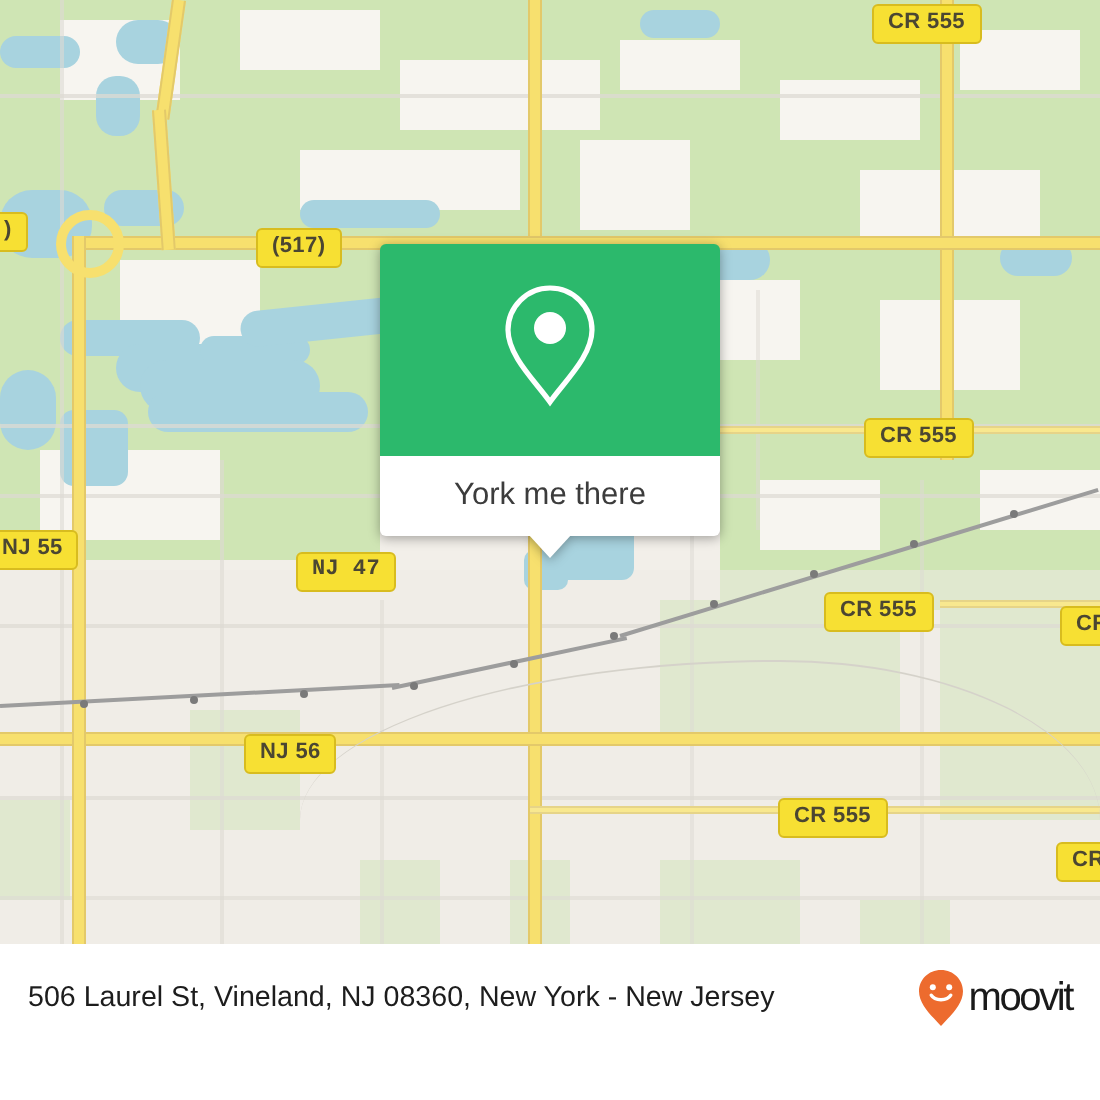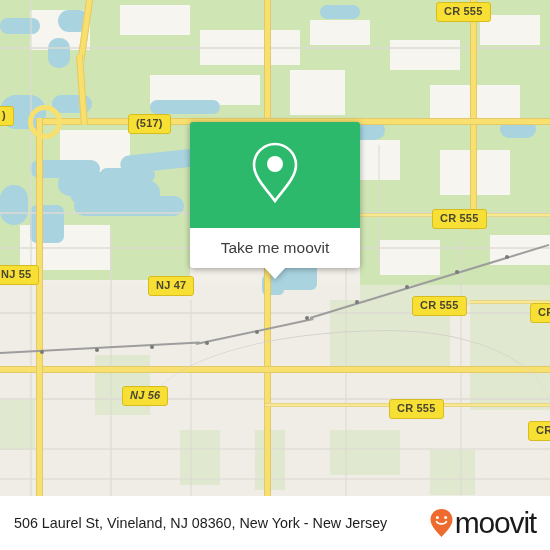--- a/index.html
+++ b/index.html
@@ -122,38 +122,38 @@
     background: rgba(255,255,255,.78);
     font-size: 12px;
     color: #2b2b2b;
     z-index: 30;
     font-family: "Liberation Sans", sans-serif;
   }
 
   
   #bottombar {
     position: absolute;
-    left: 0; top: 496px;
+    left: 0; top: 472px;
     width: 550px; height: 54px;
     background: #ffffff;
     display: flex; align-items: center;
     padding: 0 14px 0 14px;
     gap: 10px;
   }
   #addr {
     flex: 1 1 auto;
     font-size: 14.3px;
     line-height: 19px;
     color: #1d1d1d;
     font-family: "Liberation Sans", sans-serif;
   }
   #brand { flex: 0 0 auto; display: flex; align-items: center; gap: 1px; }
   #brand-mark { width: 25px; height: 30px; display: block; }
   #brand-text {
-    font-size: 30px;
+    font-size: 20px;
     letter-spacing: -1.2px;
     color: #1a1a1a;
     font-family: "Liberation Sans", sans-serif;
     font-weight: normal;
   }
 </style>
 </head>
 <body>
 
 <div id="app">
@@ -259,39 +259,39 @@
     <div class="rail-dot" style="left:405px;top:285px;"></div>
     <div class="rail-dot" style="left:455px;top:270px;"></div>
     <div class="rail-dot" style="left:505px;top:255px;"></div>
 
     <div style="position:absolute;left:150px;top:330px;width:400px;height:80px;border-top:1.5px solid #d5d2ca;border-radius:60% 40% 0 0 / 100% 100% 0 0;"></div>
 
     <div class="shield" style="left:436px;top:2px;">CR 555</div>
     <div class="shield" style="left:128px;top:114px;">(517)</div>
     <div class="shield" style="left:432px;top:209px;">CR 555</div>
     <div class="shield" style="left:-7px;top:265px;">NJ 55</div>
-    <div class="shield" style="left:148px;top:276px;">NJ 47</div>
+    <div class="shield" style="left:148px;top:276px;font-family:Liberation Mono, monospace;">NJ 47</div>
     <div class="shield" style="left:412px;top:296px;">CR 555</div>
     <div class="shield" style="left:530px;top:303px;">CR</div>
-    <div class="shield" style="left:122px;top:386px;font-style:italic;">NJ 56</div>
+    <div class="shield" style="left:122px;top:367px;">NJ 56</div>
     <div class="shield" style="left:389px;top:399px;">CR 555</div>
     <div class="shield" style="left:528px;top:421px;">CR</div>
     <div class="shield" style="left:-6px;top:106px;">)</div>
 
     <div id="popup">
       <div id="popup-head">
         <span>
           <svg width="56" height="68" viewBox="0 0 56 68" aria-hidden="true">
             <path d="M28 5 C16.4 5 7 14.4 7 26 C7 39 21 52 28 62 C35 52 49 39 49 26 C49 14.4 39.6 5 28 5 Z" fill="none" stroke="#ffffff" stroke-width="2.6"></path>
             <circle cx="28" cy="25" r="8" fill="#ffffff"></circle>
           </svg>
         </span>
       </div>
       <div id="popup-foot">
-        <span id="popup-foot-label">Take me moovit</span>
+        <span id="popup-foot-label">York me there</span>
         <span id="popup-tail"></span>
       </div>
     </div>
 
   </div>
 
   <div id="bottombar">
     <div id="addr">506 Laurel St, Vineland, NJ 08360, New York - New Jersey</div>
     <div id="brand">
       <span id="brand-mark">

